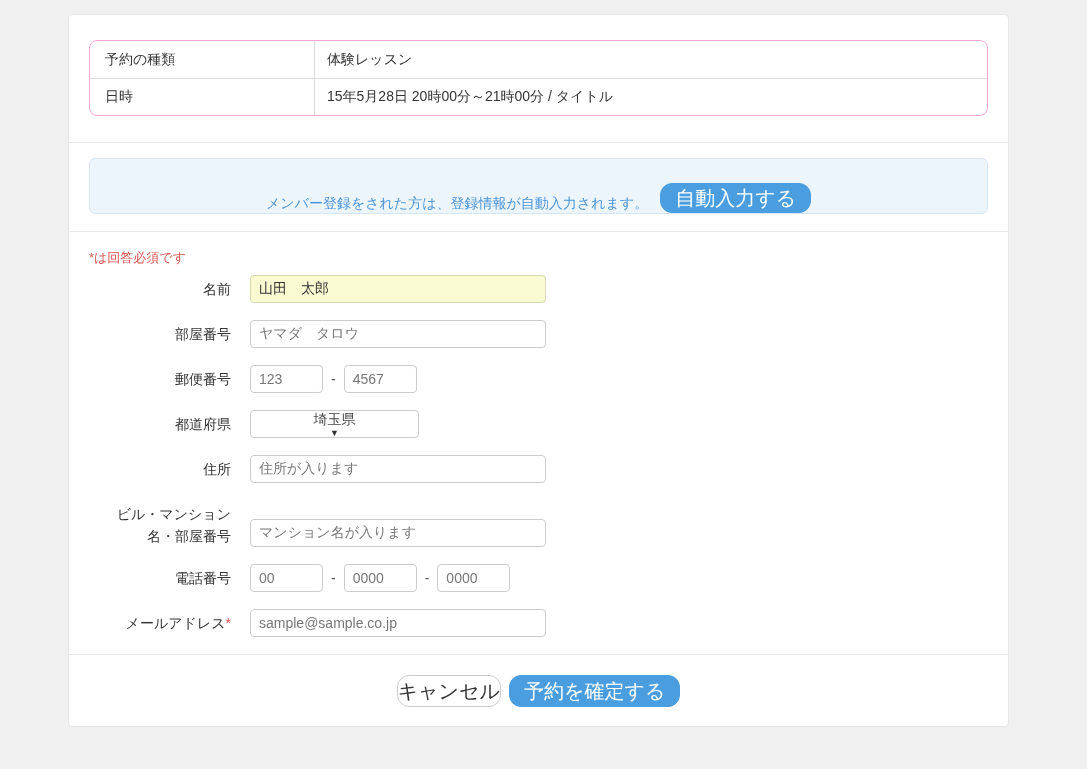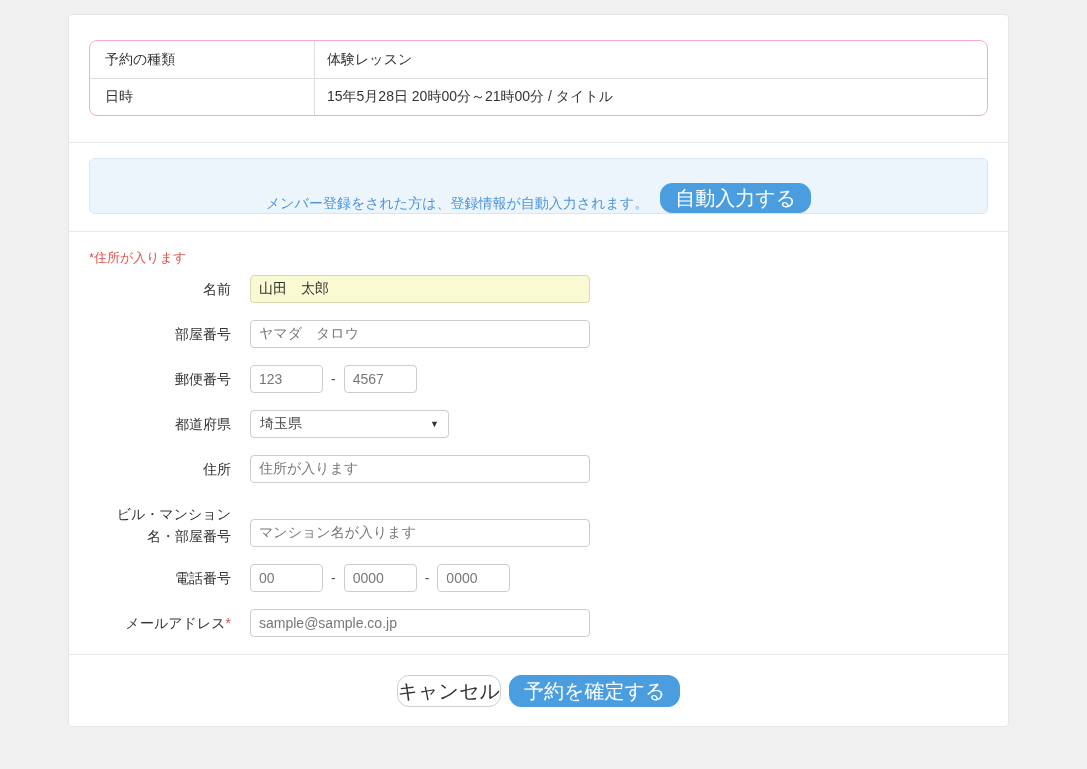--- a/index.html
+++ b/index.html
@@ -66,34 +66,35 @@
   .form-row { display: flex; align-items: flex-end; margin-bottom: 17px; }
   .form-row:last-child { margin-bottom: 0; }
   .form-label {
     width: 142px; flex-shrink: 0;
     text-align: right; line-height: 28px; color: #333;
   }
   .form-label.two-line { line-height: 22px; padding-top: 3px; }
   .form-label .line { display: block; }
   .control { margin-left: 19px; display: flex; align-items: center; }
   input.text {
-    height: 28px; width: 340px;
+    height: 28px; width: 296px;
     border: 1px solid #ccc; border-radius: 4px;
     padding: 0 8px; font-family: inherit; font-size: 14px; color: #777;
     background: #fff; outline: none;
   }
   input.text.short { width: 73px; }
   input.text.filled { background: #fafad2; border-color: #d8d8b2; color: #333; }
   .dash { margin: 0 8px; color: #555; }
   .select {
-    width: 199px; height: 28px;
+    width: 169px; height: 28px;
     border: 1px solid #ccc; border-radius: 4px;
     padding: 0 9px; background: #fff;
     display: flex; align-items: center; justify-content: space-between;
     cursor: pointer;
+    flex-direction: column;
   }
   .select-value { color: #444; }
   .select-arrow { font-size: 9px; color: #333; line-height: 1; }
   .req-mark { color: #d9534f; }
 
   
   .sec-footer { padding: 20px 0 19px; display: flex; justify-content: center; gap: 8px; }
 </style>
 </head>
 <body>
@@ -114,21 +115,21 @@
   </section>
 
   <section class="sec sec-info">
     <div class="info-bar">
       <span class="info-text">メンバー登録をされた方は、登録情報が自動入力されます。</span>
       <button class="btn btn-blue">自動入力する</button>
     </div>
   </section>
 
   <section class="sec sec-form">
-    <p class="required-note">*住所が入ります</p>
+    <p class="required-note">*は回答必須です</p>
 
     <div class="form-row">
       <label class="form-label">名前</label>
       <div class="control">
         <input type="text" class="text filled" value="山田　太郎" style="">
       </div>
     </div>
 
     <div class="form-row">
       <label class="form-label">部屋番号</label>

